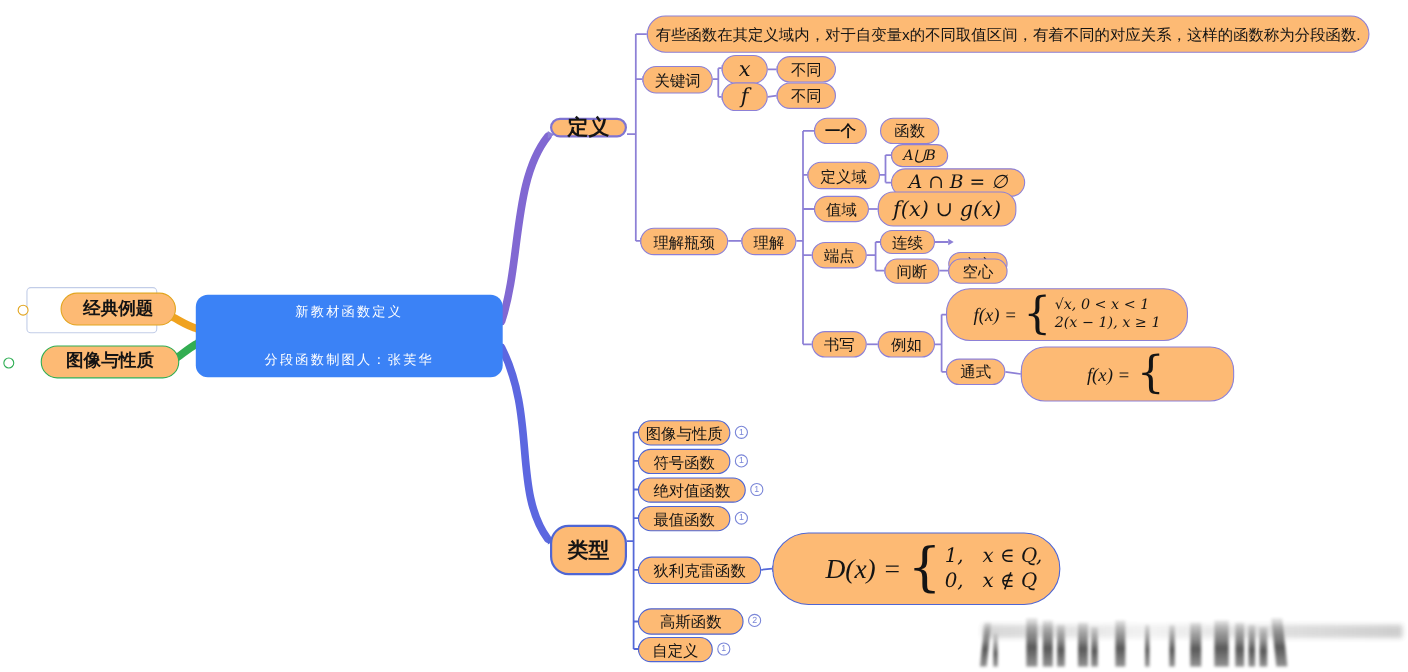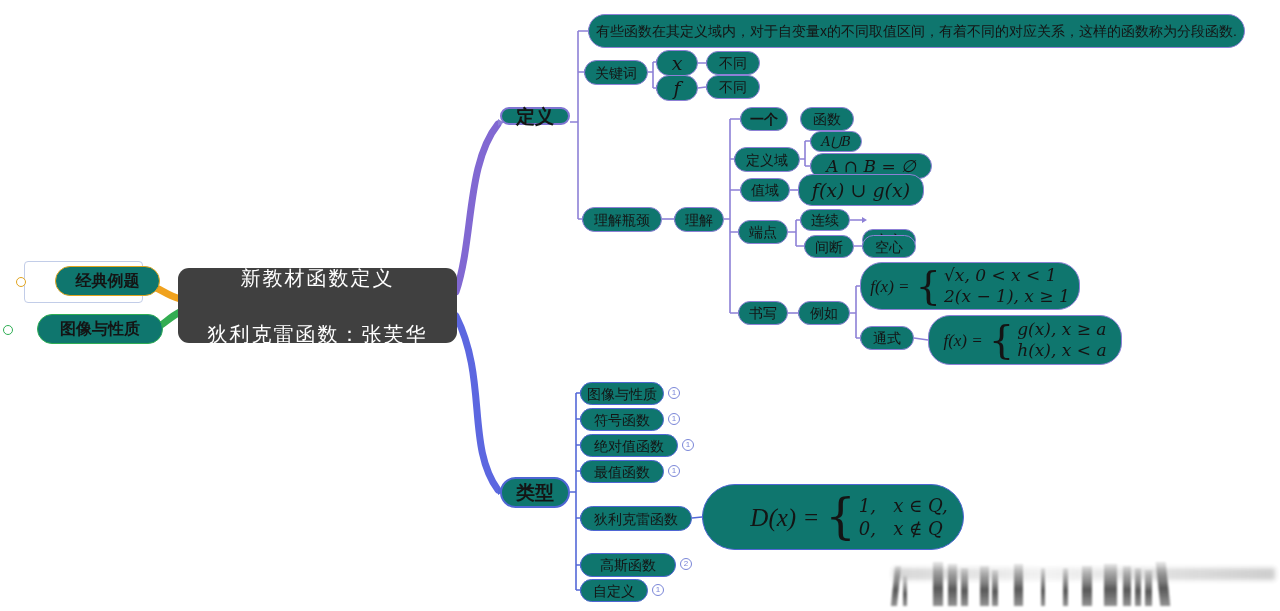--- a/index.html
+++ b/index.html
@@ -1,41 +1,41 @@
 <!DOCTYPE html>
 <html><head>
 <meta charset="utf-8">
 <style>
   html,body{margin:0;padding:0;}
   body{width:1280px;height:611px;position:relative;background:#ffffff;overflow:hidden;
        font-family:"Liberation Sans",sans-serif;}
   #wires{position:absolute;left:0;top:0;z-index:1;}
-  .node{position:absolute;z-index:2;background:#0f766e;border:1.6px solid #8d80d6;border-radius:14px;
+  .node{position:absolute;z-index:2;background:#fdba74;border:1.6px solid #8d80d6;border-radius:14px;
         display:flex;align-items:center;justify-content:center;color:#141414;font-size:14px;
         box-sizing:border-box;white-space:nowrap;line-height:1;}
   .b{border-color:#4f66d4;}
   .bold{font-weight:bold;margin-left:25px;}
   .main-node{font-size:19px;font-weight:bold;border-width:2px;border-radius:17px;}
   .mathtxt{font-family:"DejaVu Serif","Liberation Serif",serif;font-style:italic;}
-  .black-node{position:absolute;z-index:2;background:#404040;color:#fff;border-radius:11px;
+  .black-node{position:absolute;z-index:2;background:#3b82f6;color:#fff;border-radius:11px;
         display:flex;flex-direction:column;align-items:center;justify-content:center;
-        font-family:"Liberation Serif",serif;font-size:20px;letter-spacing:2px;line-height:1.6;gap:24px;}
+        font-family:"Liberation Serif",serif;font-size:12px;letter-spacing:2px;line-height:1.6;gap:24px;}
   .selbox{position:absolute;z-index:1;border:1px solid #c2cde8;border-radius:4px;background:transparent;}
   .dot{position:absolute;z-index:3;width:10px;height:10px;border-radius:50%;background:#fff;box-sizing:border-box;}
   .dot.y{border:1.5px solid #e2a51f;}
   .dot.g{border:1.5px solid #2fae54;}
   .badge{position:absolute;z-index:3;width:12px;height:12px;border-radius:50%;border:1px solid #7a86d8;
         background:#fff;color:#7a86d8;font-size:8px;display:flex;align-items:center;justify-content:center;
         box-sizing:border-box;line-height:1;}
   .formula{padding:0 10px;border-radius:22px;}
   .flhs{font-family:Liberation Serif, serif;font-style:italic;font-size:17px;margin-right:5px;}
   .brace{font-family:"DejaVu Serif","Liberation Serif",serif;font-style:normal;font-size:40px;
         font-weight:400;line-height:0.85;margin:0 3px 0 1px;transform:translateY(-1px);}
   .rows{display:flex;flex-direction:column;text-align:left;font-family:"DejaVu Serif","Liberation Serif",serif;
-        font-style:italic;font-size:17px;line-height:1.25;white-space:pre;}
+        font-style:italic;font-size:13px;line-height:1.25;white-space:pre;}
   .dirich .flhs{font-size:25px;margin-left:32px;}
   .dirich .brace{font-size:48px;}
   .dirich .rows{font-size:18px;line-height:1.3;}
   .wm{position:absolute;z-index:2;left:893px;top:556px;width:382px;height:50px;
       display:flex;align-items:flex-end;filter:blur(1.3px);opacity:.85;}
   .wm i{display:inline-block;background:linear-gradient(180deg,rgba(25,25,25,.12) 0%,rgba(25,25,25,.85) 60%,rgba(25,25,25,.55) 100%);}
   .wm .streak{position:absolute;left:0;top:12px;width:100%;height:12px;
       background:linear-gradient(90deg,rgba(60,60,60,.25),rgba(60,60,60,.08) 40%,rgba(60,60,60,.3));filter:blur(2px);}
 </style>
 </head>
@@ -75,21 +75,21 @@
 </svg>
 
 <div class="selbox" style="left:24px;top:261px;width:117px;height:40px;"></div>
 <div class="node bold" style="left:30px;top:266px;width:105px;height:30px;border-color:#e2a51f;font-size:16px;border-radius:15px;">经典例题</div>
 <span class="dot y" style="left:16px;top:277px;"></span>
 <div class="node bold" style="left:12px;top:314px;width:126px;height:30px;border-color:#2fae54;font-size:16px;border-radius:15px;">图像与性质</div>
 <span class="dot g" style="left:3px;top:325px;"></span>
 
 <div class="black-node" style="left:178px;top:268px;width:279px;height:75px;">
   <span>新教材函数定义</span>
-  <span>狄利克雷函数：张芙华</span>
+  <span>分段函数制图人：张芙华</span>
 </div>
 
 <div class="node main-node" style="left:500px;top:107px;width:70px;height:18px;border-color:#7f74d2;">定义</div>
 <div class="node" style="left:588px;top:14px;width:657px;height:34px;border-radius:17px;">有些函数在其定义域内，对于自变量x的不同取值区间，有着不同的对应关系，这样的函数称为分段函数.</div>
 <div class="node" style="left:584px;top:60px;width:64px;height:25px;">关键词</div>
 <div class="node mathtxt" style="left:656px;top:50px;width:42px;height:26px;font-size:19px;">x</div>
 <div class="node" style="left:706px;top:51px;width:54px;height:24px;">不同</div>
 <div class="node mathtxt" style="left:656px;top:75px;width:42px;height:26px;font-size:19px;">f</div>
 <div class="node" style="left:706px;top:75px;width:54px;height:24px;">不同</div>
 
@@ -115,27 +115,23 @@
   <span class="brace">{</span>
   <span class="rows">
     <span>√x, 0 &lt; x &lt; 1</span>
     <span>2(x − 1), x ≥ 1</span>
   </span>
 </div>
 <div class="node" style="left:860px;top:326px;width:54px;height:24px;">通式</div>
 <div class="node formula" style="left:928px;top:315px;width:194px;height:50px;">
   <span class="flhs">f(x) =</span>
   <span class="brace">{</span>
-  <span class="rows">
-    <span>g(x), x ≥ a</span>
-    <span>h(x), x &lt; a</span>
-  </span>
 </div>
 
-<div class="node main-node b" style="left:500px;top:477px;width:70px;height:31px;">类型</div>
+<div class="node main-node b" style="left:500px;top:477px;width:70px;height:46px;">类型</div>
 <div class="node b" style="left:580px;top:382px;width:84px;height:23px;">图像与性质</div>
 <span class="badge" style="left:668px;top:387px;">1</span>
 <div class="node b" style="left:580px;top:408px;width:84px;height:23px;">符号函数</div>
 <span class="badge" style="left:668px;top:413px;">1</span>
 <div class="node b" style="left:580px;top:434px;width:98px;height:23px;">绝对值函数</div>
 <span class="badge" style="left:682px;top:439px;">1</span>
 <div class="node b" style="left:580px;top:460px;width:84px;height:23px;">最值函数</div>
 <span class="badge" style="left:668px;top:465px;">1</span>
 <div class="node b" style="left:580px;top:506px;width:112px;height:25px;">狄利克雷函数</div>
 <div class="node formula dirich b" style="left:702px;top:484px;width:262px;height:66px;border-radius:33px;">

